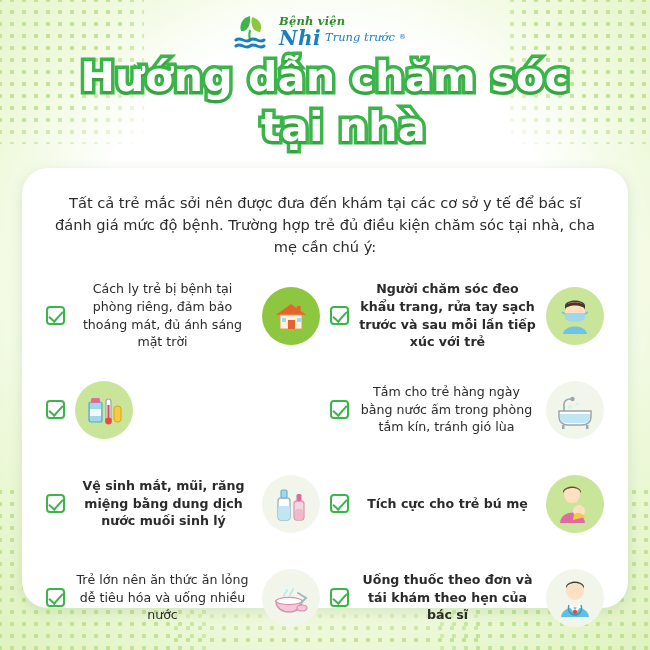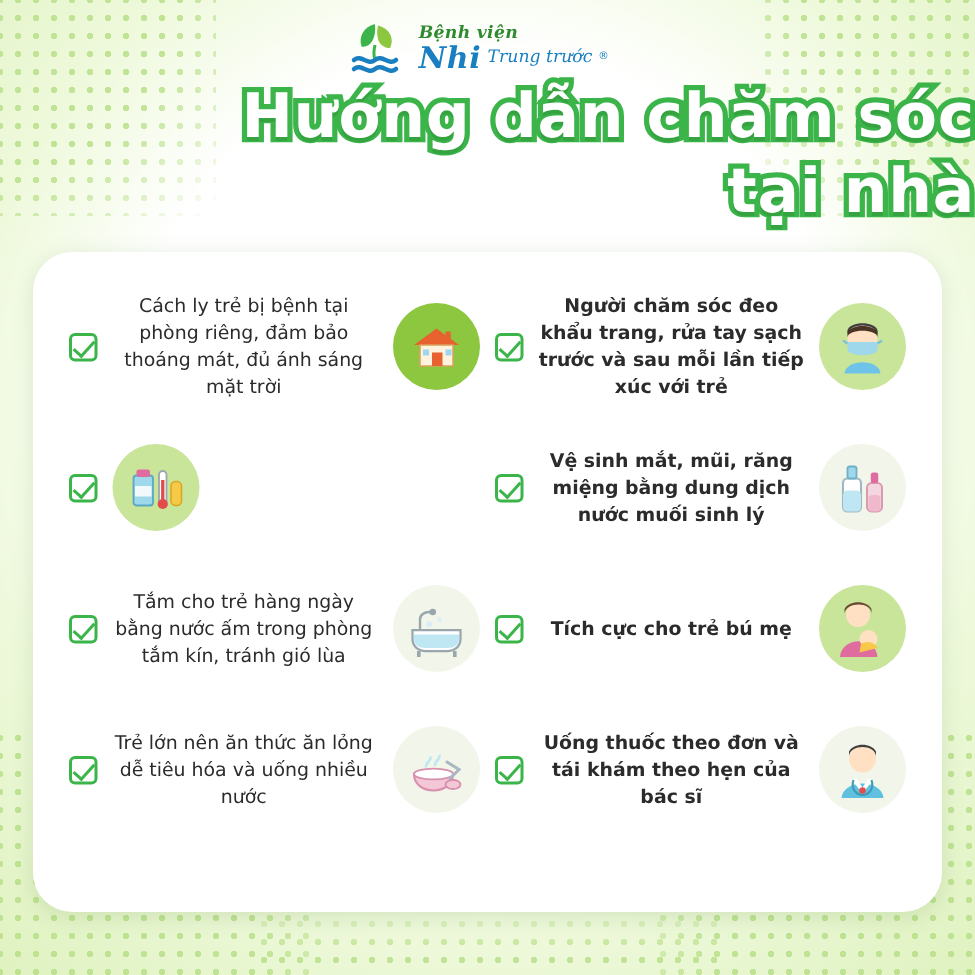--- a/index.html
+++ b/index.html
@@ -75,21 +75,20 @@
     font-weight: bold;
     font-size: 41px;
     line-height: 1.22;
     color: #ffffff;
     letter-spacing: .5px;
     -webkit-text-stroke: 7px #3bb54a;
     paint-order: stroke fill;
     text-shadow:
       0 3px 0 rgba(40,130,45,.35);
     margin: 0;
-    text-align: right;
   }
   .title-l2 { display: block; margin-left: 37px; }
 
   
   .card {
     position: absolute;
     left: 22px; right: 22px; top: 168px; bottom: 42px;
     background: #ffffff;
     border-radius: 26px;
     box-shadow: 0 3px 14px rgba(90,140,60,.18);
@@ -191,20 +190,21 @@
   </div>
 
   <div class="title-wrap">
     <div class="title">
       <span>Hướng dẫn chăm sóc</span>
       <span class="title-l2">tại nhà</span>
     </div>
   </div>
 
   <div class="card">
+    <p class="intro">Tất cả trẻ mắc sởi nên được đưa đến khám tại các cơ sở y tế để bác sĩ đánh giá mức độ bệnh. Trường hợp trẻ đủ điều kiện chăm sóc tại nhà, cha mẹ cần chú ý:</p>
 
     <div class="grid">
 
       <div class="item col-l">
         <span class="check"></span>
         <span class="item-text">Cách ly trẻ bị bệnh tại phòng riêng, đảm bảo thoáng mát, đủ ánh sáng mặt trời</span>
         <span class="ico green">
           <svg width="40" height="40" viewBox="0 0 40 40">
             <path d="M5 19 L20 8 L35 19 Z" fill="#e8622f"></path>
             <rect x="9" y="19" width="22" height="14" fill="#fff3dd" stroke="#d9a05b" stroke-width="1"></rect>
@@ -235,35 +235,20 @@
         <span class="check"></span>
         <span class="ico lgreen">
           <svg width="44" height="44" viewBox="0 0 44 44">
             <rect x="7" y="14" width="13" height="20" rx="2" fill="#9fd8ea" stroke="#5aa7c4" stroke-width="1.2"></rect>
             <rect x="9" y="10" width="9" height="5" rx="1.5" fill="#e06c9f"></rect>
             <rect x="8" y="21" width="11" height="7" fill="#ffffff" opacity=".85"></rect>
             <rect x="24" y="11" width="5" height="24" rx="2.5" fill="#ffffff" stroke="#9aa6ad" stroke-width="1.2"></rect>
             <circle cx="26.5" cy="33" r="3.4" fill="#e34b4b"></circle>
             <rect x="25.4" y="17" width="2.2" height="15" fill="#e34b4b"></rect>
             <rect x="32" y="18" width="7" height="16" rx="3" fill="#f7c948" stroke="#d8a61f" stroke-width="1"></rect>
-          </svg>
-        </span>
-      </div>
-
-      <div class="item right">
-        <span class="check"></span>
-        <span class="item-text">Vệ sinh mắt, mũi, răng miệng bằng dung dịch nước muối sinh lý</span>
-        <span class="ico white">
-          <svg width="44" height="44" viewBox="0 0 44 44">
-            <rect x="9" y="16" width="12" height="22" rx="3" fill="#ffffff" stroke="#9fb8c4" stroke-width="1.4"></rect>
-            <rect x="12" y="8" width="6" height="8" rx="1.5" fill="#9fd8ea" stroke="#6fb0c9" stroke-width="1.2"></rect>
-            <rect x="9" y="24" width="12" height="14" rx="3" fill="#bfe6f3"></rect>
-            <rect x="25" y="19" width="10" height="19" rx="3" fill="#f3d6df" stroke="#d79bb0" stroke-width="1.3"></rect>
-            <rect x="27.5" y="12" width="5" height="7" rx="1.5" fill="#e06c9f"></rect>
-            <rect x="26" y="27" width="8" height="11" rx="2.5" fill="#efb9cb"></rect>
           </svg>
         </span>
       </div>
 
       <div class="item col-l">
         <span class="check"></span>
         <span class="item-text">Tắm cho trẻ hàng ngày bằng nước ấm trong phòng tắm kín, tránh gió lùa</span>
         <span class="ico white">
           <svg width="46" height="46" viewBox="0 0 46 46">
             <path d="M7 24 h32 v6 c0 5 -4 8 -9 8 H16 c-5 0 -9 -3 -9 -8 Z" fill="#ffffff" stroke="#9aa6ad" stroke-width="1.5"></path>
@@ -273,20 +258,35 @@
             <rect x="10" y="38" width="2.4" height="4" fill="#9aa6ad"></rect>
             <rect x="34" y="38" width="2.4" height="4" fill="#9aa6ad"></rect>
             <circle cx="18" cy="20" r="2" fill="#d9eef7"></circle>
             <circle cx="25" cy="17" r="1.5" fill="#d9eef7"></circle>
           </svg>
         </span>
       </div>
 
       <div class="item right">
         <span class="check"></span>
+        <span class="item-text">Vệ sinh mắt, mũi, răng miệng bằng dung dịch nước muối sinh lý</span>
+        <span class="ico white">
+          <svg width="44" height="44" viewBox="0 0 44 44">
+            <rect x="9" y="16" width="12" height="22" rx="3" fill="#ffffff" stroke="#9fb8c4" stroke-width="1.4"></rect>
+            <rect x="12" y="8" width="6" height="8" rx="1.5" fill="#9fd8ea" stroke="#6fb0c9" stroke-width="1.2"></rect>
+            <rect x="9" y="24" width="12" height="14" rx="3" fill="#bfe6f3"></rect>
+            <rect x="25" y="19" width="10" height="19" rx="3" fill="#f3d6df" stroke="#d79bb0" stroke-width="1.3"></rect>
+            <rect x="27.5" y="12" width="5" height="7" rx="1.5" fill="#e06c9f"></rect>
+            <rect x="26" y="27" width="8" height="11" rx="2.5" fill="#efb9cb"></rect>
+          </svg>
+        </span>
+      </div>
+
+      <div class="item right">
+        <span class="check"></span>
         <span class="item-text">Tích cực cho trẻ bú mẹ</span>
         <span class="ico lgreen">
           <svg width="46" height="46" viewBox="0 0 46 46">
             <circle cx="20" cy="14" r="8" fill="#ffe0c2"></circle>
             <path d="M11 13 C12 5 29 5 29 13 L29 10 C26 4 14 4 11 10 Z" fill="#6b4a34"></path>
             <path d="M8 42 C9 28 32 28 33 42 Z" fill="#e06c9f"></path>
             <circle cx="27" cy="30" r="6" fill="#ffe0c2"></circle>
             <path d="M22 33 c4 -2 9 -1 11 3 l-12 3 z" fill="#f7c948"></path>
             <path d="M36 26 h6 v12 h-6 z" fill="#bfe6f3" opacity=".0"></path>
           </svg>

